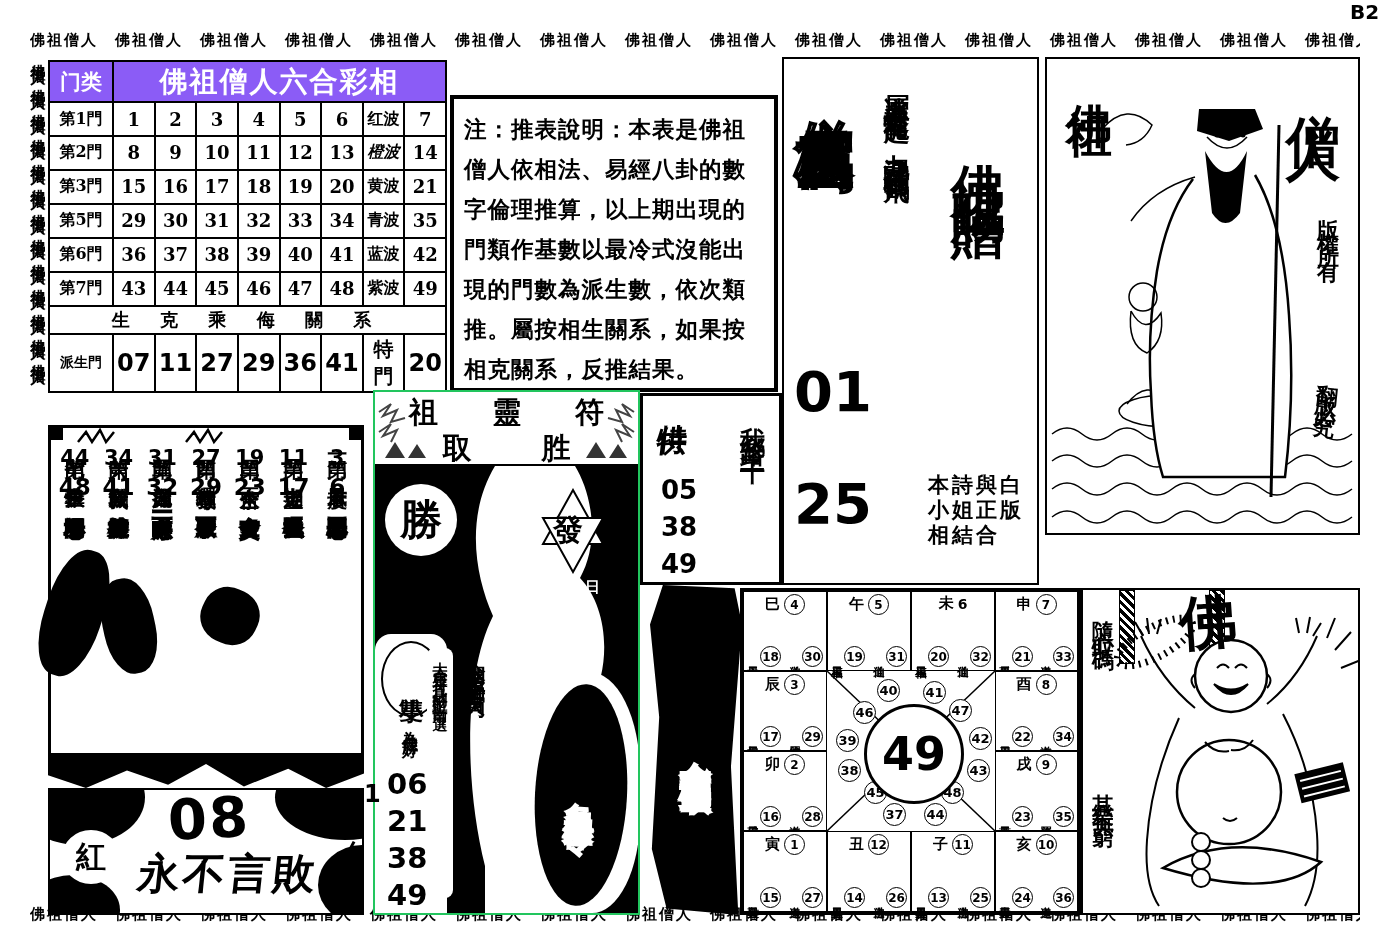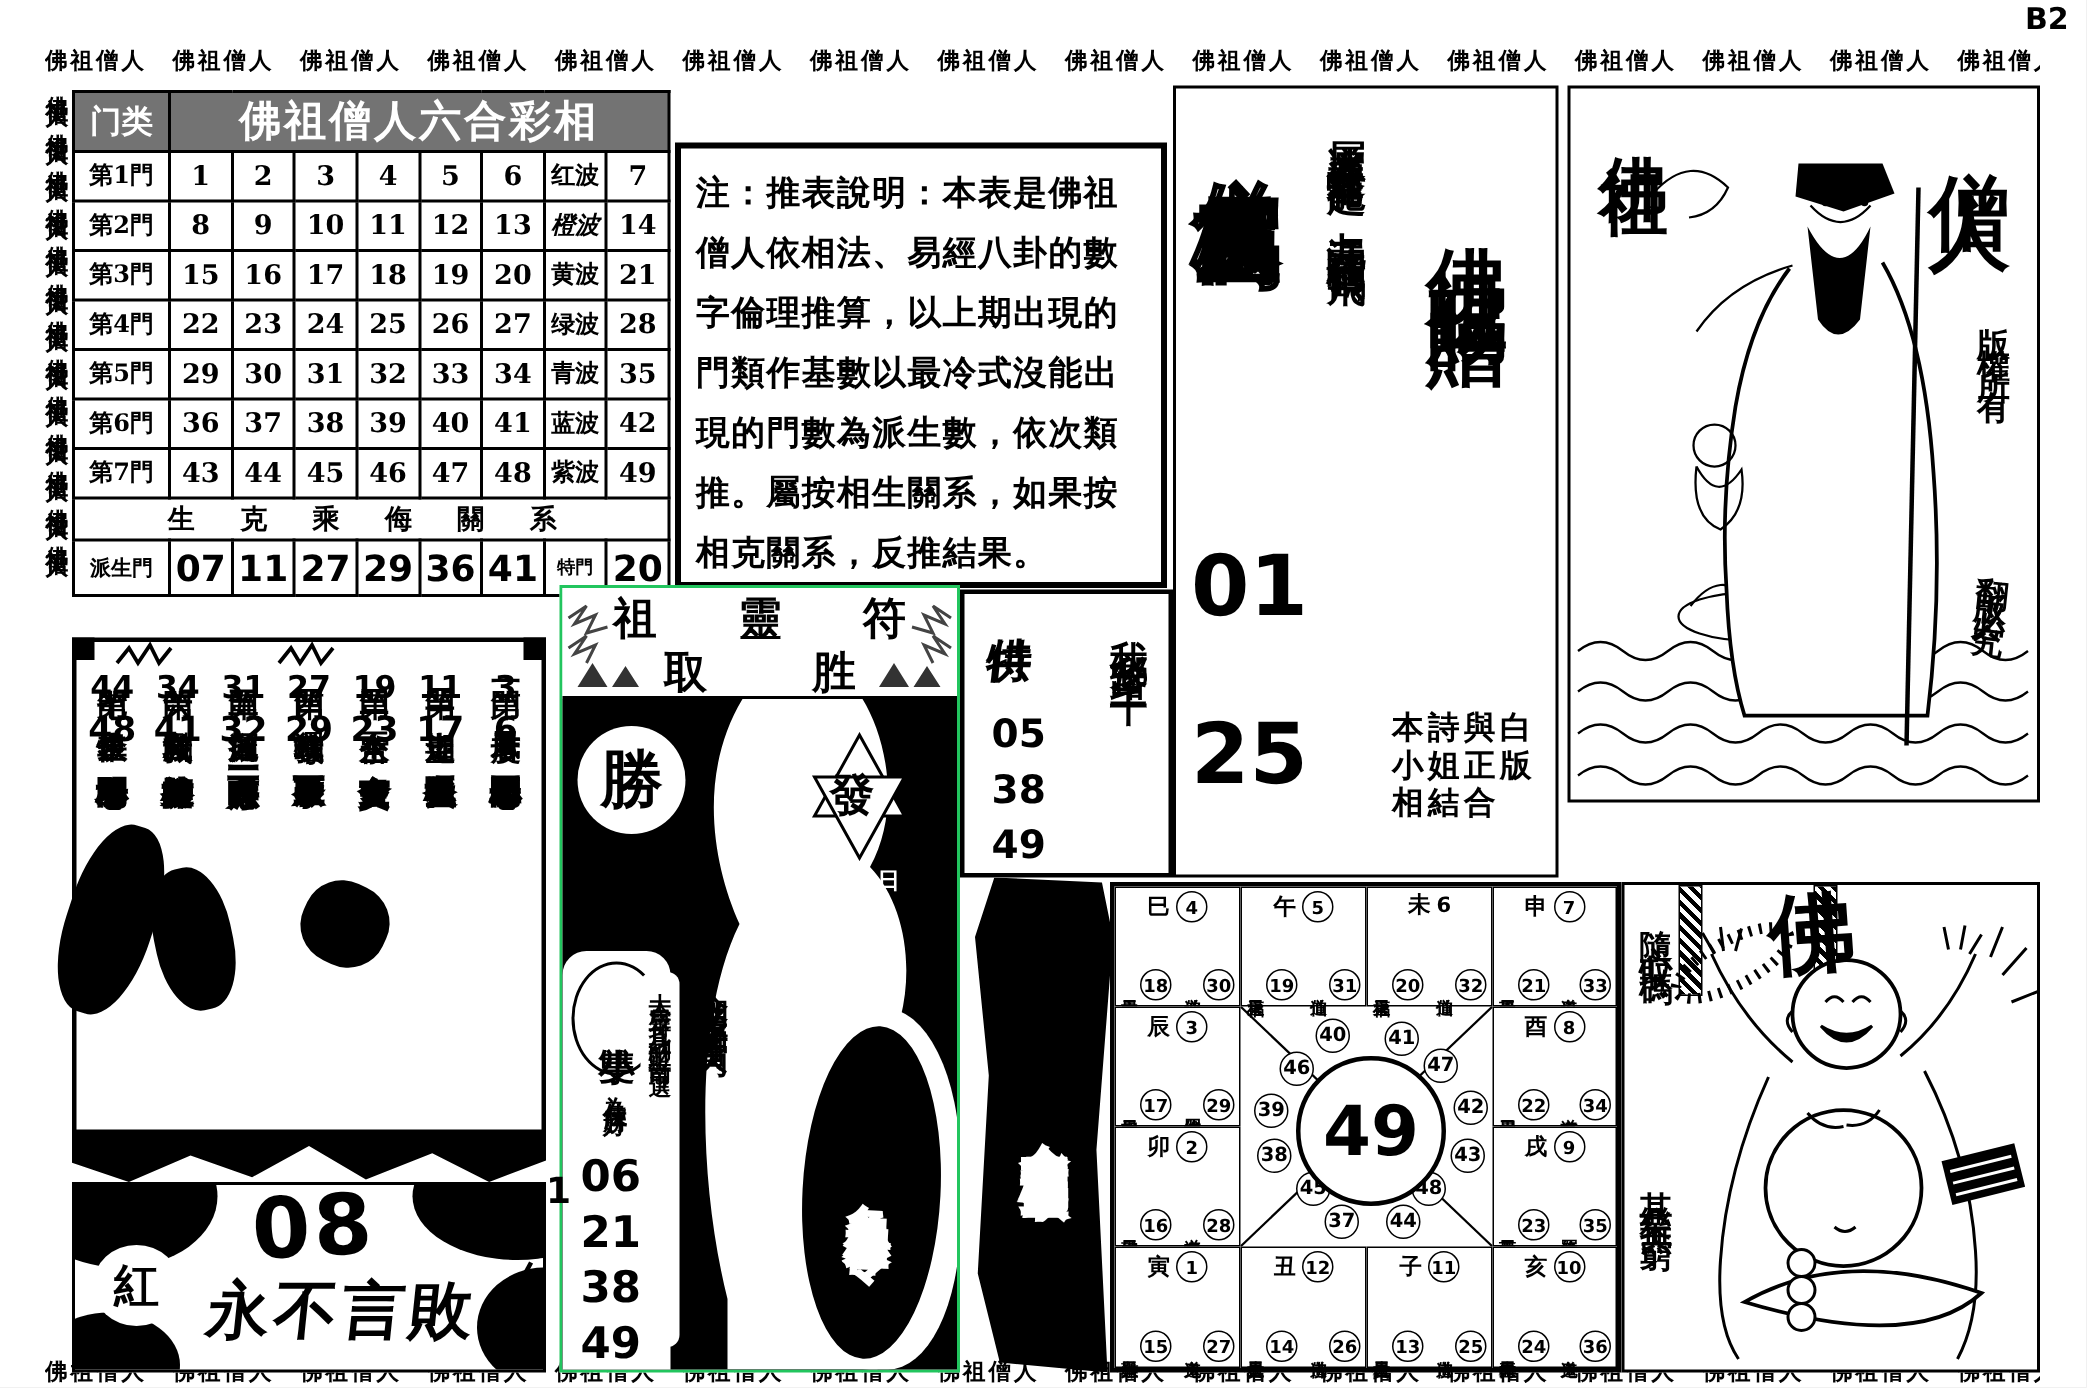--- a/index.html
+++ b/index.html
@@ -20,21 +20,21 @@
   .btext{position:absolute;z-index:0;font-size:15px;letter-spacing:2px;white-space:nowrap;overflow:hidden;}
   .btext.h{width:1330px;height:19px;left:30px;}
   .btext.vert{top:52px;height:848px;width:18px;writing-mode:vertical-rl;}
   
   #title{left:470px;top:0;width:440px;height:52px;display:flex;align-items:center;justify-content:center;
          font-size:45px;letter-spacing:8px;background:#fff;z-index:3;}
   #pagecode{left:1350px;top:0;font-size:20px;z-index:3;}
   
   #main-table table{border-collapse:collapse;width:399px;height:333px;table-layout:fixed;}
   #main-table td{border:2px solid #000;text-align:center;padding:0;font-weight:bold;}
-  #main-table .th{background:#737373;color:#fff;border:2px solid #000;}
+  #main-table .th{background:#8b5cf6;color:#fff;border:2px solid #000;}
   #main-table .door{font-size:16px;}
   #main-table .num{font-size:18px;}
   #main-table .wave{font-size:16px;}
   #main-table .rel{font-size:18px;letter-spacing:12px;}
   #main-table .dnum{font-size:24px;font-family:"DejaVu Sans","Liberation Sans",sans-serif;}
   
   #note{left:450px;top:95px;width:328px;height:297px;border:4px solid #000;padding:10px 10px;box-sizing:border-box;}
   #note .line{font-size:22.5px;line-height:40px;letter-spacing:1px;white-space:nowrap;}
   
   #lingma{left:782px;top:57px;width:257px;height:528px;}
@@ -116,31 +116,20 @@
             <td class="num" style="width:40px;">15</td>
             <td class="num" style="width:40px;">16</td>
             <td class="num" style="width:40px;">17</td>
             <td class="num" style="width:40px;">18</td>
             <td class="num" style="width:40px;">19</td>
             <td class="num" style="width:40px;">20</td>
             <td class="wave" style="width:56px;">黄波</td>
             <td class="num" style="width:41px;">21</td>
           </tr>
           <tr style="height:33px;">
-            <td class="door">第4門</td>
-            <td class="num" style="width:40px;">22</td>
-            <td class="num" style="width:40px;">23</td>
-            <td class="num" style="width:40px;">24</td>
-            <td class="num" style="width:40px;">25</td>
-            <td class="num" style="width:40px;">26</td>
-            <td class="num" style="width:40px;">27</td>
-            <td class="wave" style="width:56px;">绿波</td>
-            <td class="num" style="width:41px;">28</td>
-          </tr>
-          <tr style="height:33px;">
             <td class="door">第5門</td>
             <td class="num" style="width:40px;">29</td>
             <td class="num" style="width:40px;">30</td>
             <td class="num" style="width:40px;">31</td>
             <td class="num" style="width:40px;">32</td>
             <td class="num" style="width:40px;">33</td>
             <td class="num" style="width:40px;">34</td>
             <td class="wave" style="width:56px;">青波</td>
             <td class="num" style="width:41px;">35</td>
           </tr>
@@ -170,21 +159,21 @@
             <td colspan="9" class="rel">生 克 乘 侮 關 系</td>
           </tr>
           <tr style="height:37px;">
             <td style="font-size:14px;">派生門</td>
             <td class="dnum">07</td>
             <td class="dnum">11</td>
             <td class="dnum">27</td>
             <td class="dnum">29</td>
             <td class="dnum">36</td>
             <td class="dnum">41</td>
-            <td style="font-size:12px;">特門</td>
+            <td style="font-size:20px;">特門</td>
             <td class="dnum">20</td>
           </tr>
         </tbody>
       </table>
     </div>
 
   <div id="note" class="panel">
     <div class="line">注：推表說明：本表是佛祖</div>
     <div class="line">僧人依相法、易經八卦的數</div>
     <div class="line">字倫理推算，以上期出現的</div>

